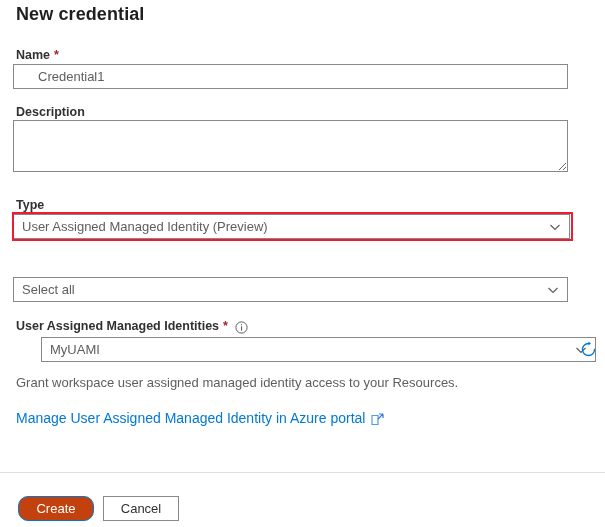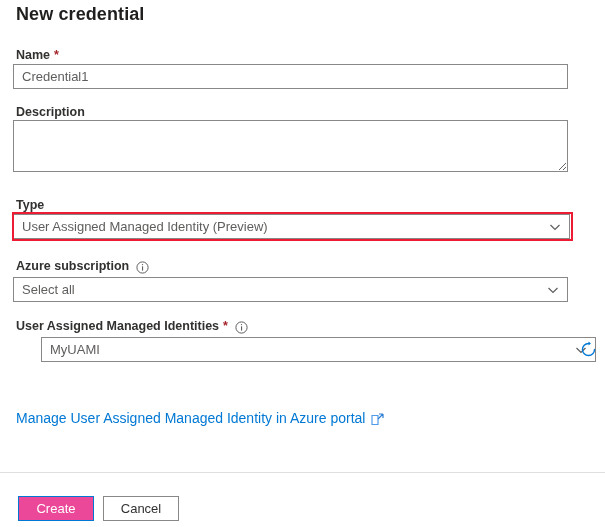--- a/index.html
+++ b/index.html
@@ -64,21 +64,21 @@
   .row-name-label { position: absolute; left: 16px; top: 47px; }
   .text-input {
     position: absolute;
     left: 13px;
     height: 25px;
     background: #fff;
     border: 1px solid #8a8886;
     font-family: "Liberation Sans", sans-serif;
     font-size: 13px;
     color: #605e5c;
-    padding: 0 8px;
+    padding: 0 24px;
     line-height: 23px;
     outline: none;
   }
   #name-input { top: 64px; width: 555px; }
 
   
   .row-desc-label { position: absolute; left: 16px; top: 104px; }
   #desc-input {
     position: absolute;
     left: 13px;
@@ -202,23 +202,24 @@
     font-size: 13px;
     border: 1px solid transparent;
     cursor: pointer;
     padding: 0 14px;
     line-height: 23px;
   }
   #create-button {
     left: 18px;
     top: 496px;
     width: 76px;
-    background: #ec4899;
+    background: #c2410c;
     color: #ffffff;
     border-color: #0078d4;
+    border-radius: 10px;
   }
   #cancel-button {
     left: 103px;
     top: 496px;
     width: 76px;
     background: #ffffff;
     color: #323130;
     border: 1px solid #8a8886;
   }
 </style>
@@ -247,30 +248,20 @@
   <div class="dropdown" id="type-dropdown">
     <span class="dd-value">User Assigned Managed Identity (Preview)</span>
     <span class="chev">
       <svg viewBox="0 0 12 12" width="12" height="12">
           <path d="M1.5 4 L6 8.5 L10.5 4" fill="none" stroke="#605e5c" stroke-width="1.2"></path>
         </svg>
     </span>
   </div>
   <div class="highlight-box"></div>
 
-  <div class="field-label row-sub-label">
-    <span>Azure subscription</span>
-    <span class="info-icon">
-      <svg viewBox="0 0 13 13" width="13" height="13">
-        <circle cx="6.5" cy="6.5" r="5.6" fill="none" stroke="#605e5c" stroke-width="1"></circle>
-        <circle cx="6.5" cy="3.6" r="0.7" fill="#605e5c"></circle>
-        <rect x="6" y="5.3" width="1.1" height="4.3" fill="#605e5c"></rect>
-      </svg>
-    </span>
-  </div>
   <div class="dropdown" id="sub-dropdown">
     <span class="dd-value">Select all</span>
     <span class="chev">
       <svg viewBox="0 0 12 12" width="12" height="12">
           <path d="M1.5 4 L6 8.5 L10.5 4" fill="none" stroke="#605e5c" stroke-width="1.2"></path>
         </svg>
     </span>
   </div>
 
   <div class="field-label row-uami-label">
@@ -292,20 +283,21 @@
         </svg>
     </span>
   </div>
   <button class="refresh-btn">
     <svg viewBox="0 0 18 18" width="17" height="17">
       <path d="M9 2.6 A6.4 6.4 0 1 0 15.4 9" fill="none" stroke="#0078d4" stroke-width="1.5" stroke-linecap="round"></path>
       <path d="M9 0.4 L9 4.8 L11.6 2.6 Z" fill="#0078d4"></path>
     </svg>
   </button>
 
+  <div class="helper-text">Grant workspace user assigned managed identity access to your Resources.</div>
 
   <a class="portal-link">
     <span>Manage User Assigned Managed Identity in Azure portal</span>
     <span class="ext-icon">
       <svg viewBox="0 0 13 13" width="13" height="13">
         <path d="M1 2.5 H7 V11.5 H1 Z" fill="none" stroke="#4f9bea" stroke-width="1.2"></path>
         <path d="M12 1 H8 M12 1 V5 M12 1 L7 6" fill="none" stroke="#2f7fd4" stroke-width="1.2"></path>
       </svg>
     </span>
   </a>

